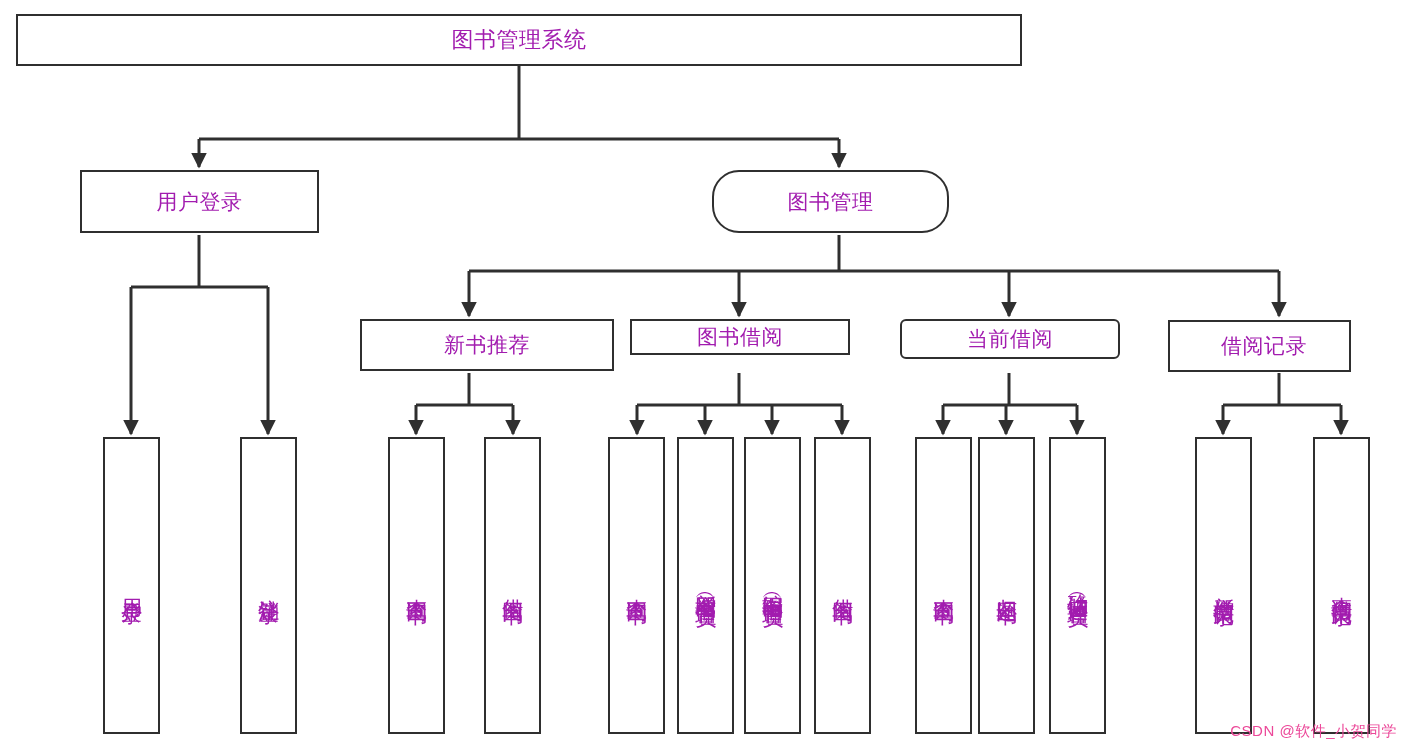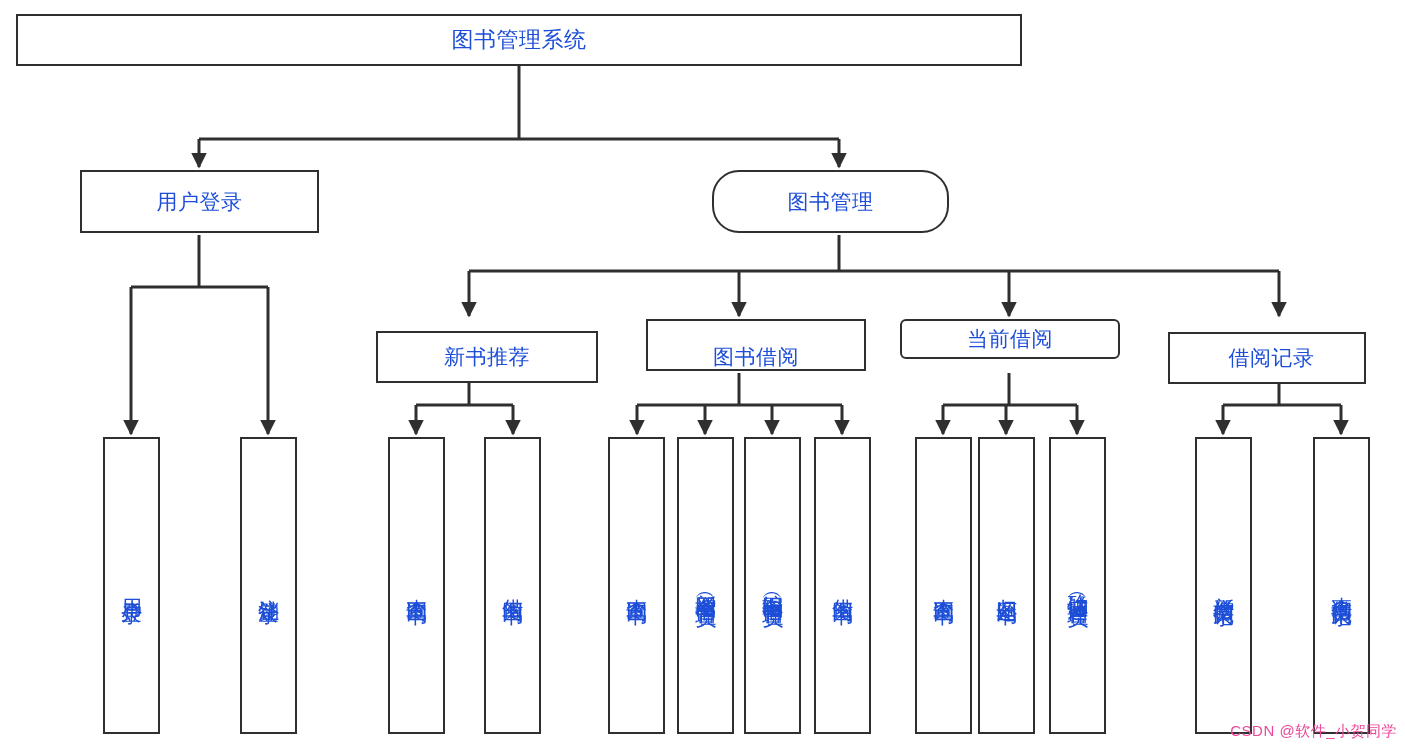--- a/index.html
+++ b/index.html
@@ -24,21 +24,21 @@
     pointer-events: none;
   }
   .node {
     position: absolute;
     box-sizing: border-box;
     border: 2px solid #2f2f2f;
     background: #ffffff;
     display: flex;
     align-items: center;
     justify-content: center;
-    color: #1d4ed8;
+    color: #a21caf;
     text-align: center;
   }
   .node .lbl {
     display: block;
     line-height: 1.12;
     white-space: pre;
   }
   .node.horiz .lbl {
     font-size: 21px;
     letter-spacing: 0.5px;
@@ -129,30 +129,30 @@
     <span class="lbl">图书管理系统</span>
   </div>
 
   <div class="node horiz" style="left:80px; top:170px; width:239px; height:63px;">
     <span class="lbl">用户登录</span>
   </div>
   <div class="node horiz" style="left:712px; top:170px; width:237px; height:63px;border-radius:27px;">
     <span class="lbl">图书管理</span>
   </div>
 
-  <div class="node horiz" style="left:376px; top:319px; width:222px; height:52px;margin-top:12px;">
+  <div class="node horiz" style="left:360px; top:319px; width:254px; height:52px;">
     <span class="lbl">新书推荐</span>
   </div>
-  <div class="node horiz" style="left:646px; top:319px; width:220px; height:52px;align-items:flex-end;">
+  <div class="node horiz" style="left:630px; top:319px; width:220px; height:36px;">
     <span class="lbl">图书借阅</span>
   </div>
   <div class="node horiz" style="left:900px; top:319px; width:220px; height:40px;border-radius:6px;">
     <span class="lbl">当前借阅</span>
   </div>
-  <div class="node horiz" style="left:1168px; top:332px; width:198px; height:52px;padding-left:9px;">
+  <div class="node horiz" style="left:1168px; top:320px; width:183px; height:52px;padding-left:9px;">
     <span class="lbl">借阅记录</span>
   </div>
 
   <div class="node vert" style="left:103px; top:437px; width:57px; height:297px;">
     <span class="lbl">用户登录</span>
   </div>
   <div class="node vert" style="left:240px; top:437px; width:57px; height:297px;">
     <span class="lbl">注销登录</span>
   </div>
 

